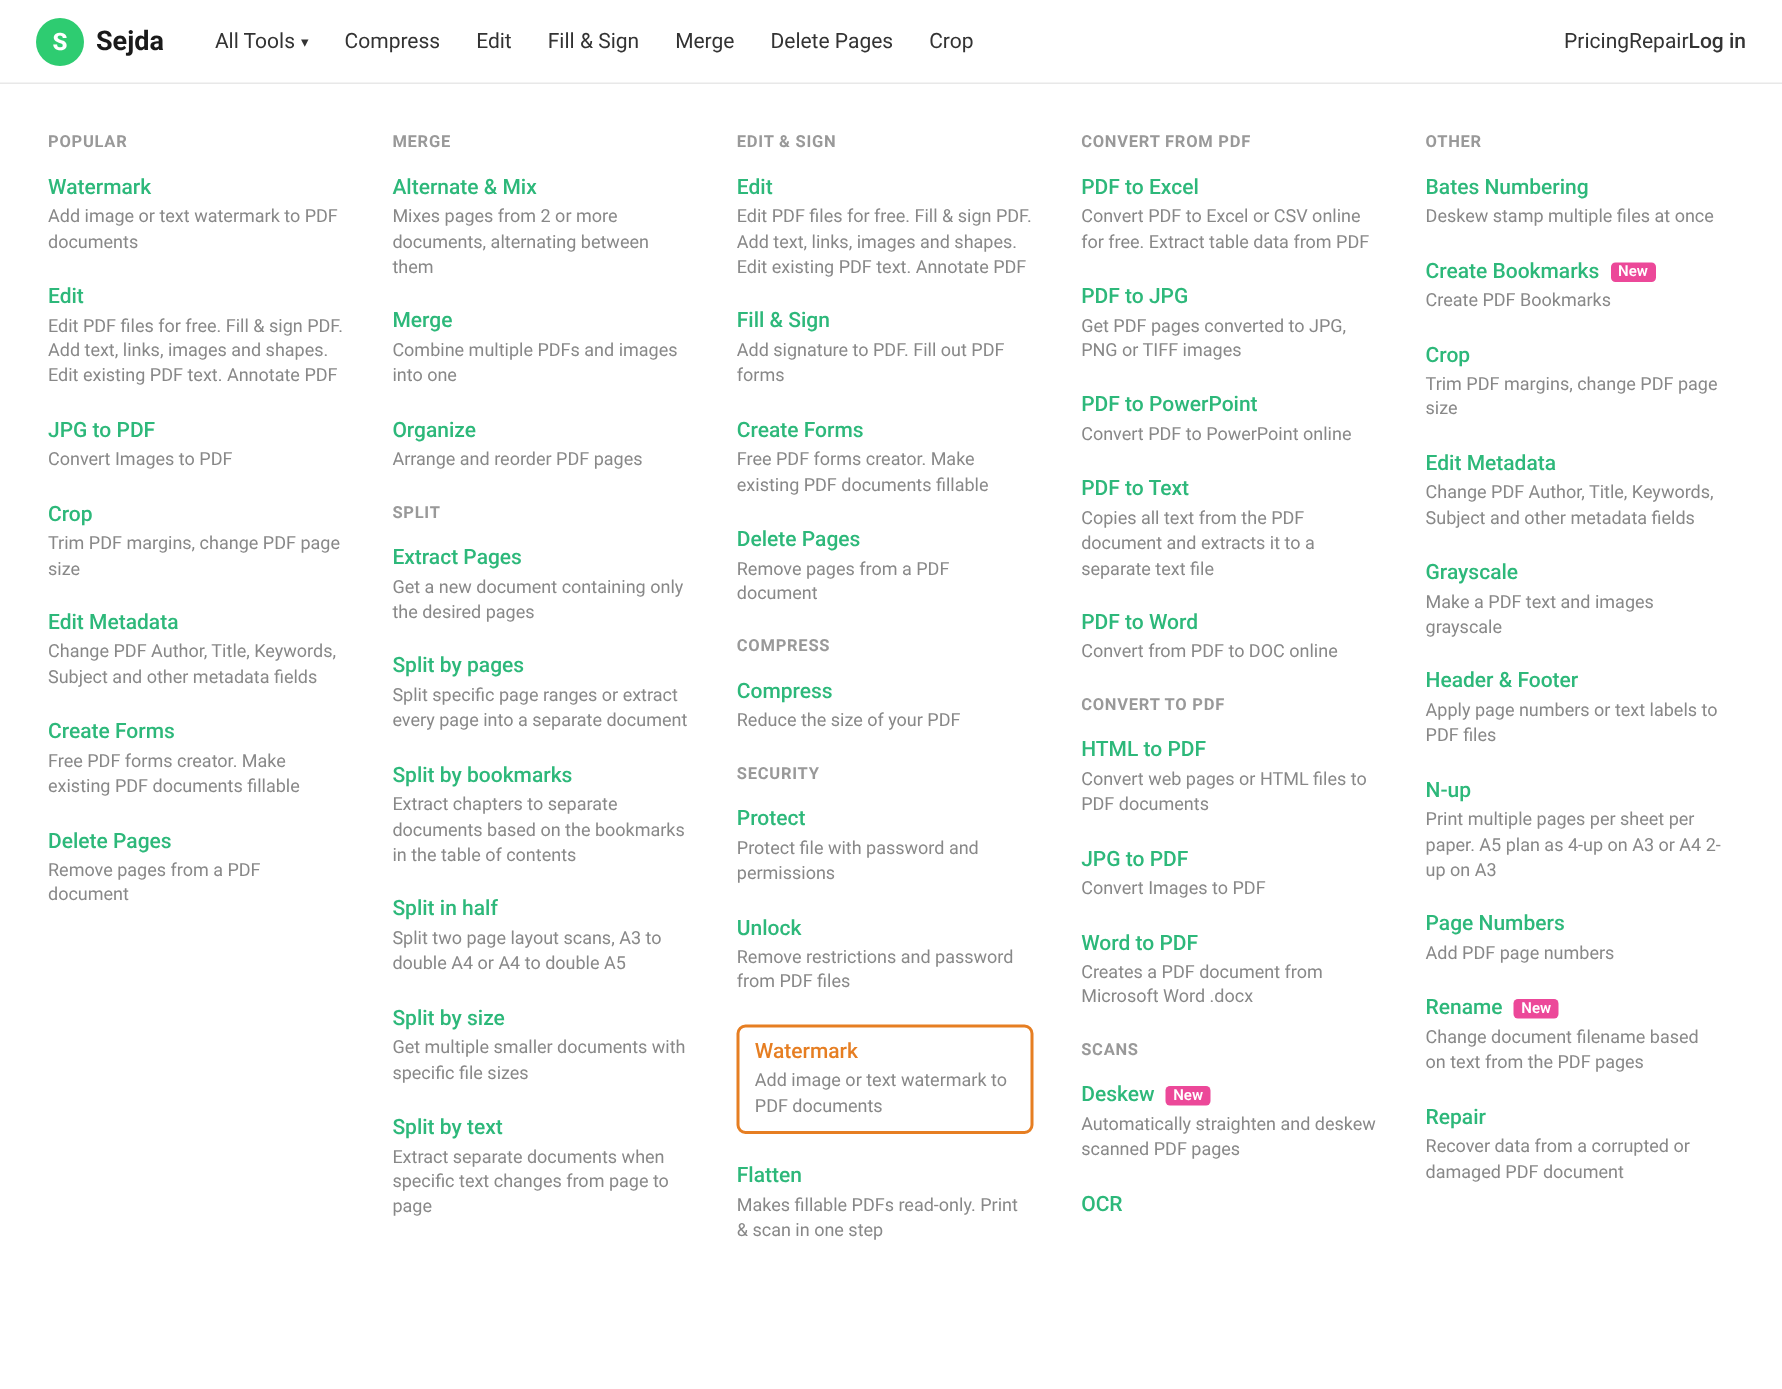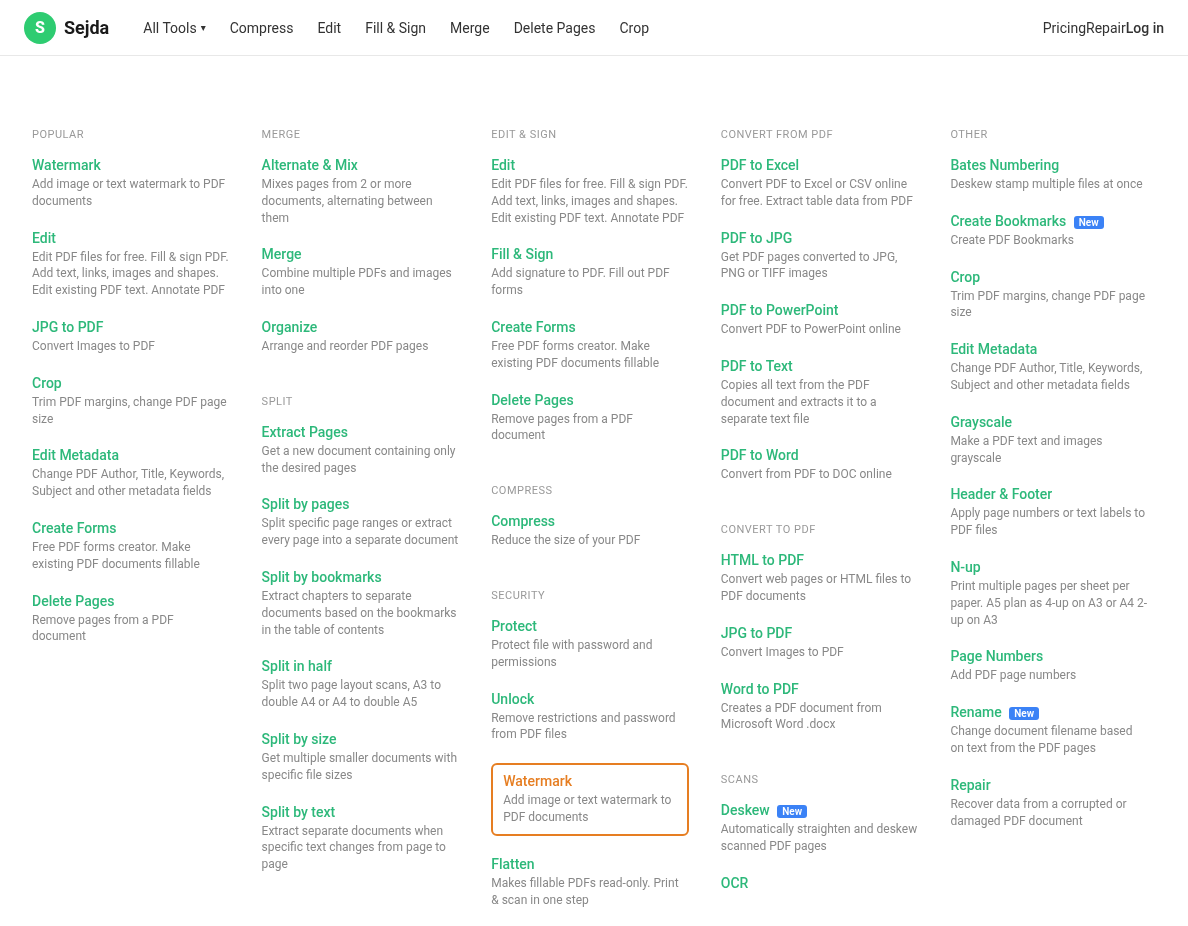--- a/index.html
+++ b/index.html
@@ -15,28 +15,28 @@
     .nav-right { display: flex; align-items: center; gap: 0; margin-left: auto; }
     .nav-right a { color: #333; text-decoration: none; font-size: 14px; cursor: pointer; }
     .nav-right .login { color: #333; font-weight: 500; }
     .chevron { font-size: 10px; }
 
     
     .content { display: flex; padding: 32px 24px; gap: 0; }
     .column { flex: 1; padding: 0 16px; min-width: 0; }
     .column:first-child { padding-left: 8px; }
 
-    .section-title { font-size: 11px; font-weight: 400; color: #999; letter-spacing: 0.5px; text-transform: uppercase; margin-bottom: 16px; margin-top: 40px; }
+    .section-title { font-size: 11px; font-weight: 700; color: #999; letter-spacing: 0.5px; text-transform: uppercase; margin-bottom: 16px; }
 
     .tool-item { margin-bottom: 20px; }
     .tool-name { font-size: 14px; font-weight: 500; color: #2db87a; text-decoration: none; cursor: pointer; display: block; margin-bottom: 3px; }
     .tool-name.orange { color: #e67e22; }
     .tool-desc { font-size: 12px; color: #888; line-height: 1.4; }
 
-    .badge { display: inline-block; background: #3b82f6; color: white; font-size: 10px; font-weight: 600; padding: 1px 5px; border-radius: 3px; margin-left: 4px; vertical-align: middle; }
+    .badge { display: inline-block; background: #ec4899; color: white; font-size: 10px; font-weight: 600; padding: 1px 5px; border-radius: 3px; margin-left: 4px; vertical-align: middle; }
 
     .highlighted { border: 2px solid #e67e22; border-radius: 6px; padding: 8px 10px; margin-bottom: 20px; }
     .highlighted .tool-name { color: #e67e22; }
 
     .divider { margin: 20px 0 16px; }
   </style>
 </head>
 <body>
 
 <nav class="nav">

